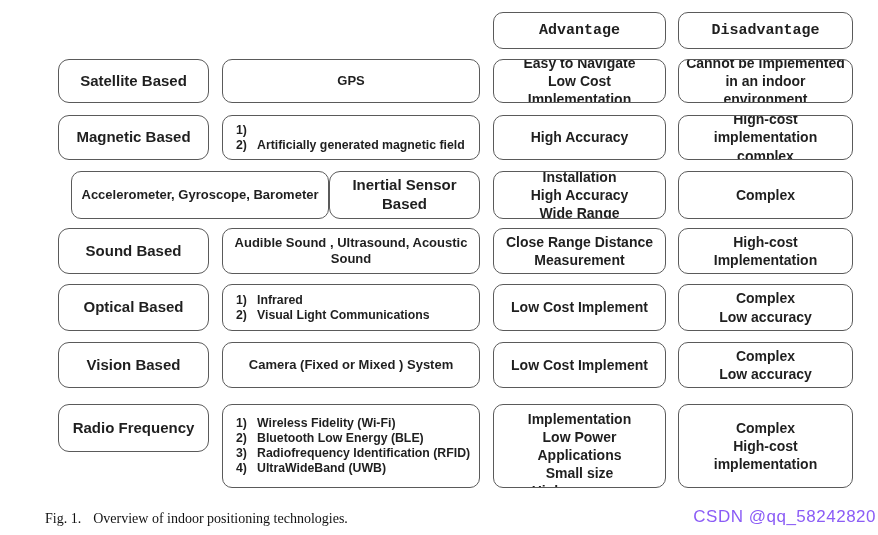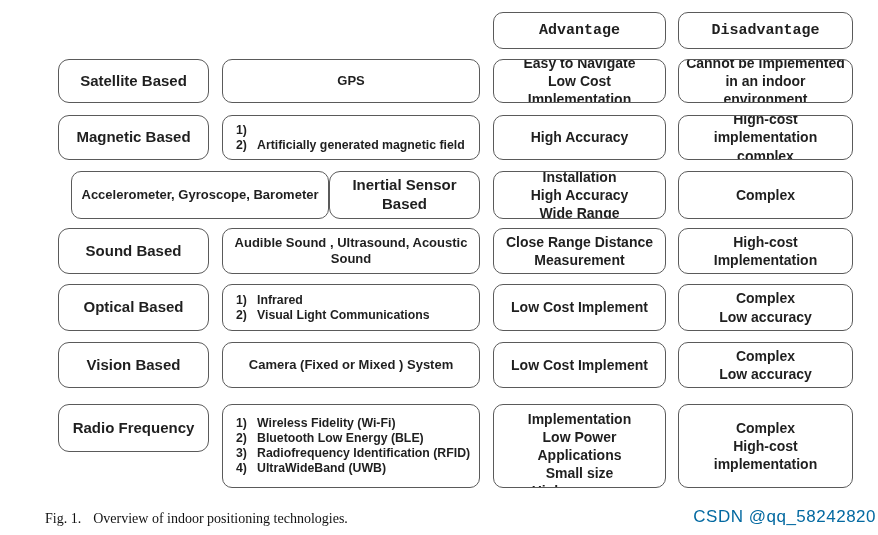--- a/index.html
+++ b/index.html
@@ -40,21 +40,21 @@
   .num { flex:0 0 30px; box-sizing:border-box; padding-left:9px; }
   .txt { flex:1; }
   .h48 { height:48px; align-self:flex-start; }
   .caption {
     position:absolute; left:20px; top:511px; display:flex;
     font-family:"Liberation Serif", serif; font-size:14px; color:#111111;margin-left:25px;
   }
   .caption .cap-label { margin-right:12px; }
   .watermark {
     position:absolute; right:2px; top:507px; font-size:17px;
-    color:#0369a1; letter-spacing:0.5px; font-weight:400;
+    color:#8b5cf6; letter-spacing:0.5px; font-weight:400;
   }
 </style>
 </head>
 <body>
 
 <div class="stage">
   <div class="board">
 
     <div class="row row-h">
       <div class="box ghost c1"></div>

